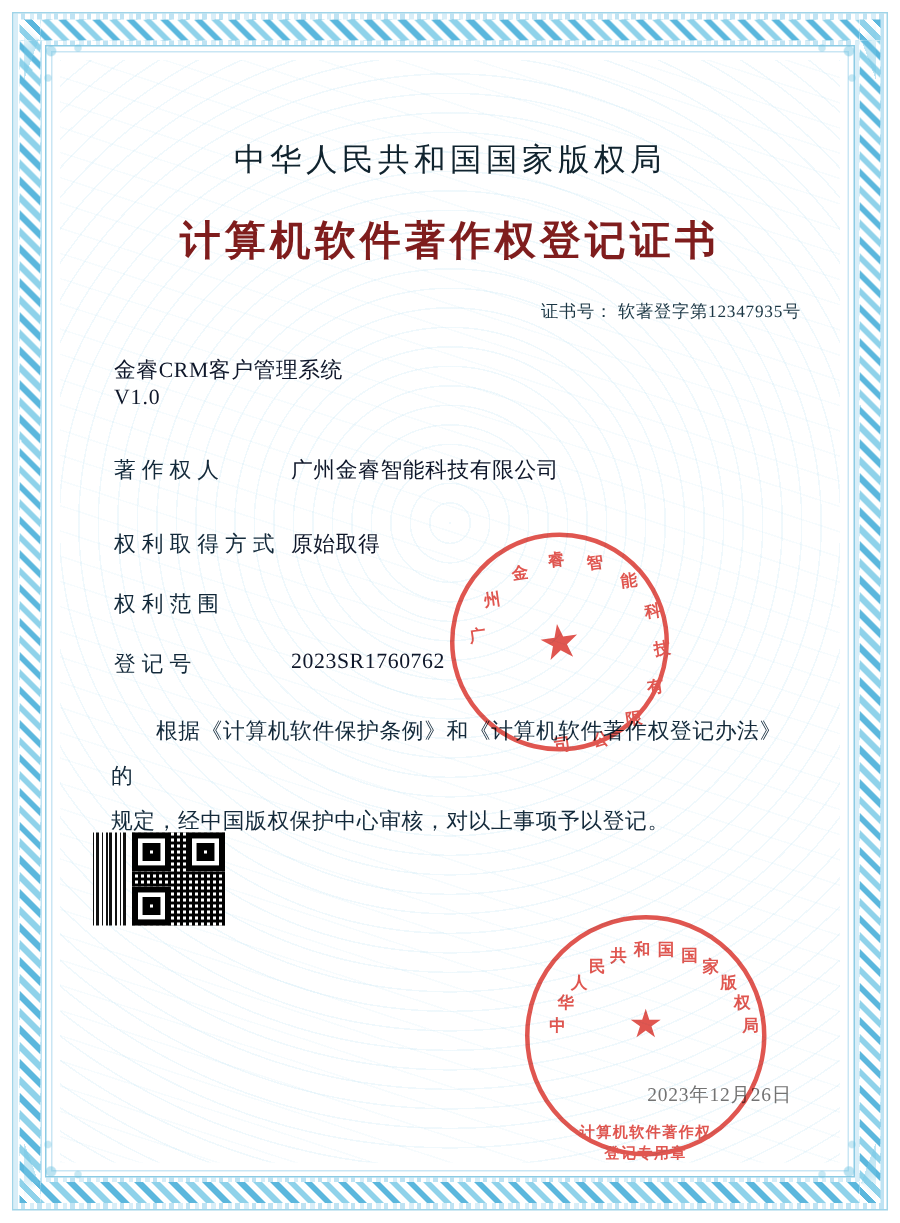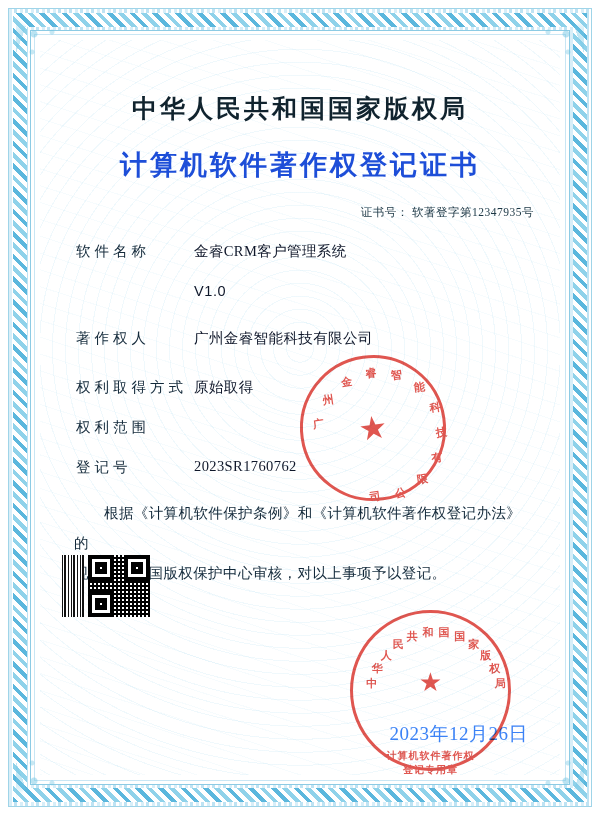--- a/index.html
+++ b/index.html
@@ -90,33 +90,33 @@
 
   
   .content {
     position: absolute;
     left: 48px; top: 48px;
     width: 504px; height: 719px;
     color: #0f2a3a;
   }
   .title-main {
     text-align: center;
-    font-size: 25px;
+    font-size: 21px;
     letter-spacing: 3px;
-    font-weight: bold;
+    font-weight: normal;
     margin-top: 44px;
     color: #10232e;
   }
   .title-sub {
     text-align: center;
     font-size: 27px;
     letter-spacing: 3px;
     font-weight: bold;
     margin-top: 22px;
-    color: #1d4ed8;
+    color: #7f1d1d;
   }
   .cert-no {
     text-align: right;
     font-size: 11.5px;
     margin-top: 22px;
     padding-right: 18px;
     letter-spacing: .5px;
     color: #1b3644;
   }
 
@@ -136,23 +136,23 @@
     letter-spacing: 4px;
     color: #13293a;
   }
   .field-value {
     flex: 1;
     letter-spacing: .4px;
     color: #0f172a;
   }
   .field-value .line2 {
     display: block;
-    margin-top: 22px;
+    margin-top: 1px;
     letter-spacing: .6px;
-    font-family: Liberation Sans, sans-serif;
+    font-family: Liberation Serif, serif;
   }
   .spacer-gap { height: 9px; }
 
   .statement {
     margin-top: 16px;
     padding: 0 20px 0 26px;
     font-size: 14.5px;
     line-height: 30px;
     letter-spacing: .4px;
     color: #13293a;
@@ -255,23 +255,23 @@
     line-height: 14px;
     letter-spacing: 1px;
     margin-top: 48px;
   }
   .seal-center .mid-text .l2 { display: block; font-family: Liberation Serif, serif; }
 
   .issue-date {
     position: absolute;
     right: 24px;
     top: 673px;
-    font-size: 19px;
+    font-size: 13px;
     letter-spacing: .5px;
-    color: #3b82f6;
+    color: #737373;
   }
 </style>
 </head>
 <body>
 
 <div id="certificate">
 
   <div class="frame-outer"></div>
   <div class="frame-greek"></div>
   <div class="frame-inner"></div>
@@ -287,21 +287,20 @@
   <div class="content">
 
     <div class="title-main">中华人民共和国国家版权局</div>
     <div class="title-sub">计算机软件著作权登记证书</div>
 
     <div class="cert-no">证书号：  软著登字第12347935号</div>
 
     <div class="fields">
 
       <div class="field-row">
-        <div class="field-label">软件名称</div>
         <div class="field-value">
           <span>金睿CRM客户管理系统</span>
           <span class="line2">V1.0</span>
         </div>
       </div>
 
       <div class="spacer-gap"></div>
 
       <div class="field-row">
         <div class="field-label">著作权人</div>

